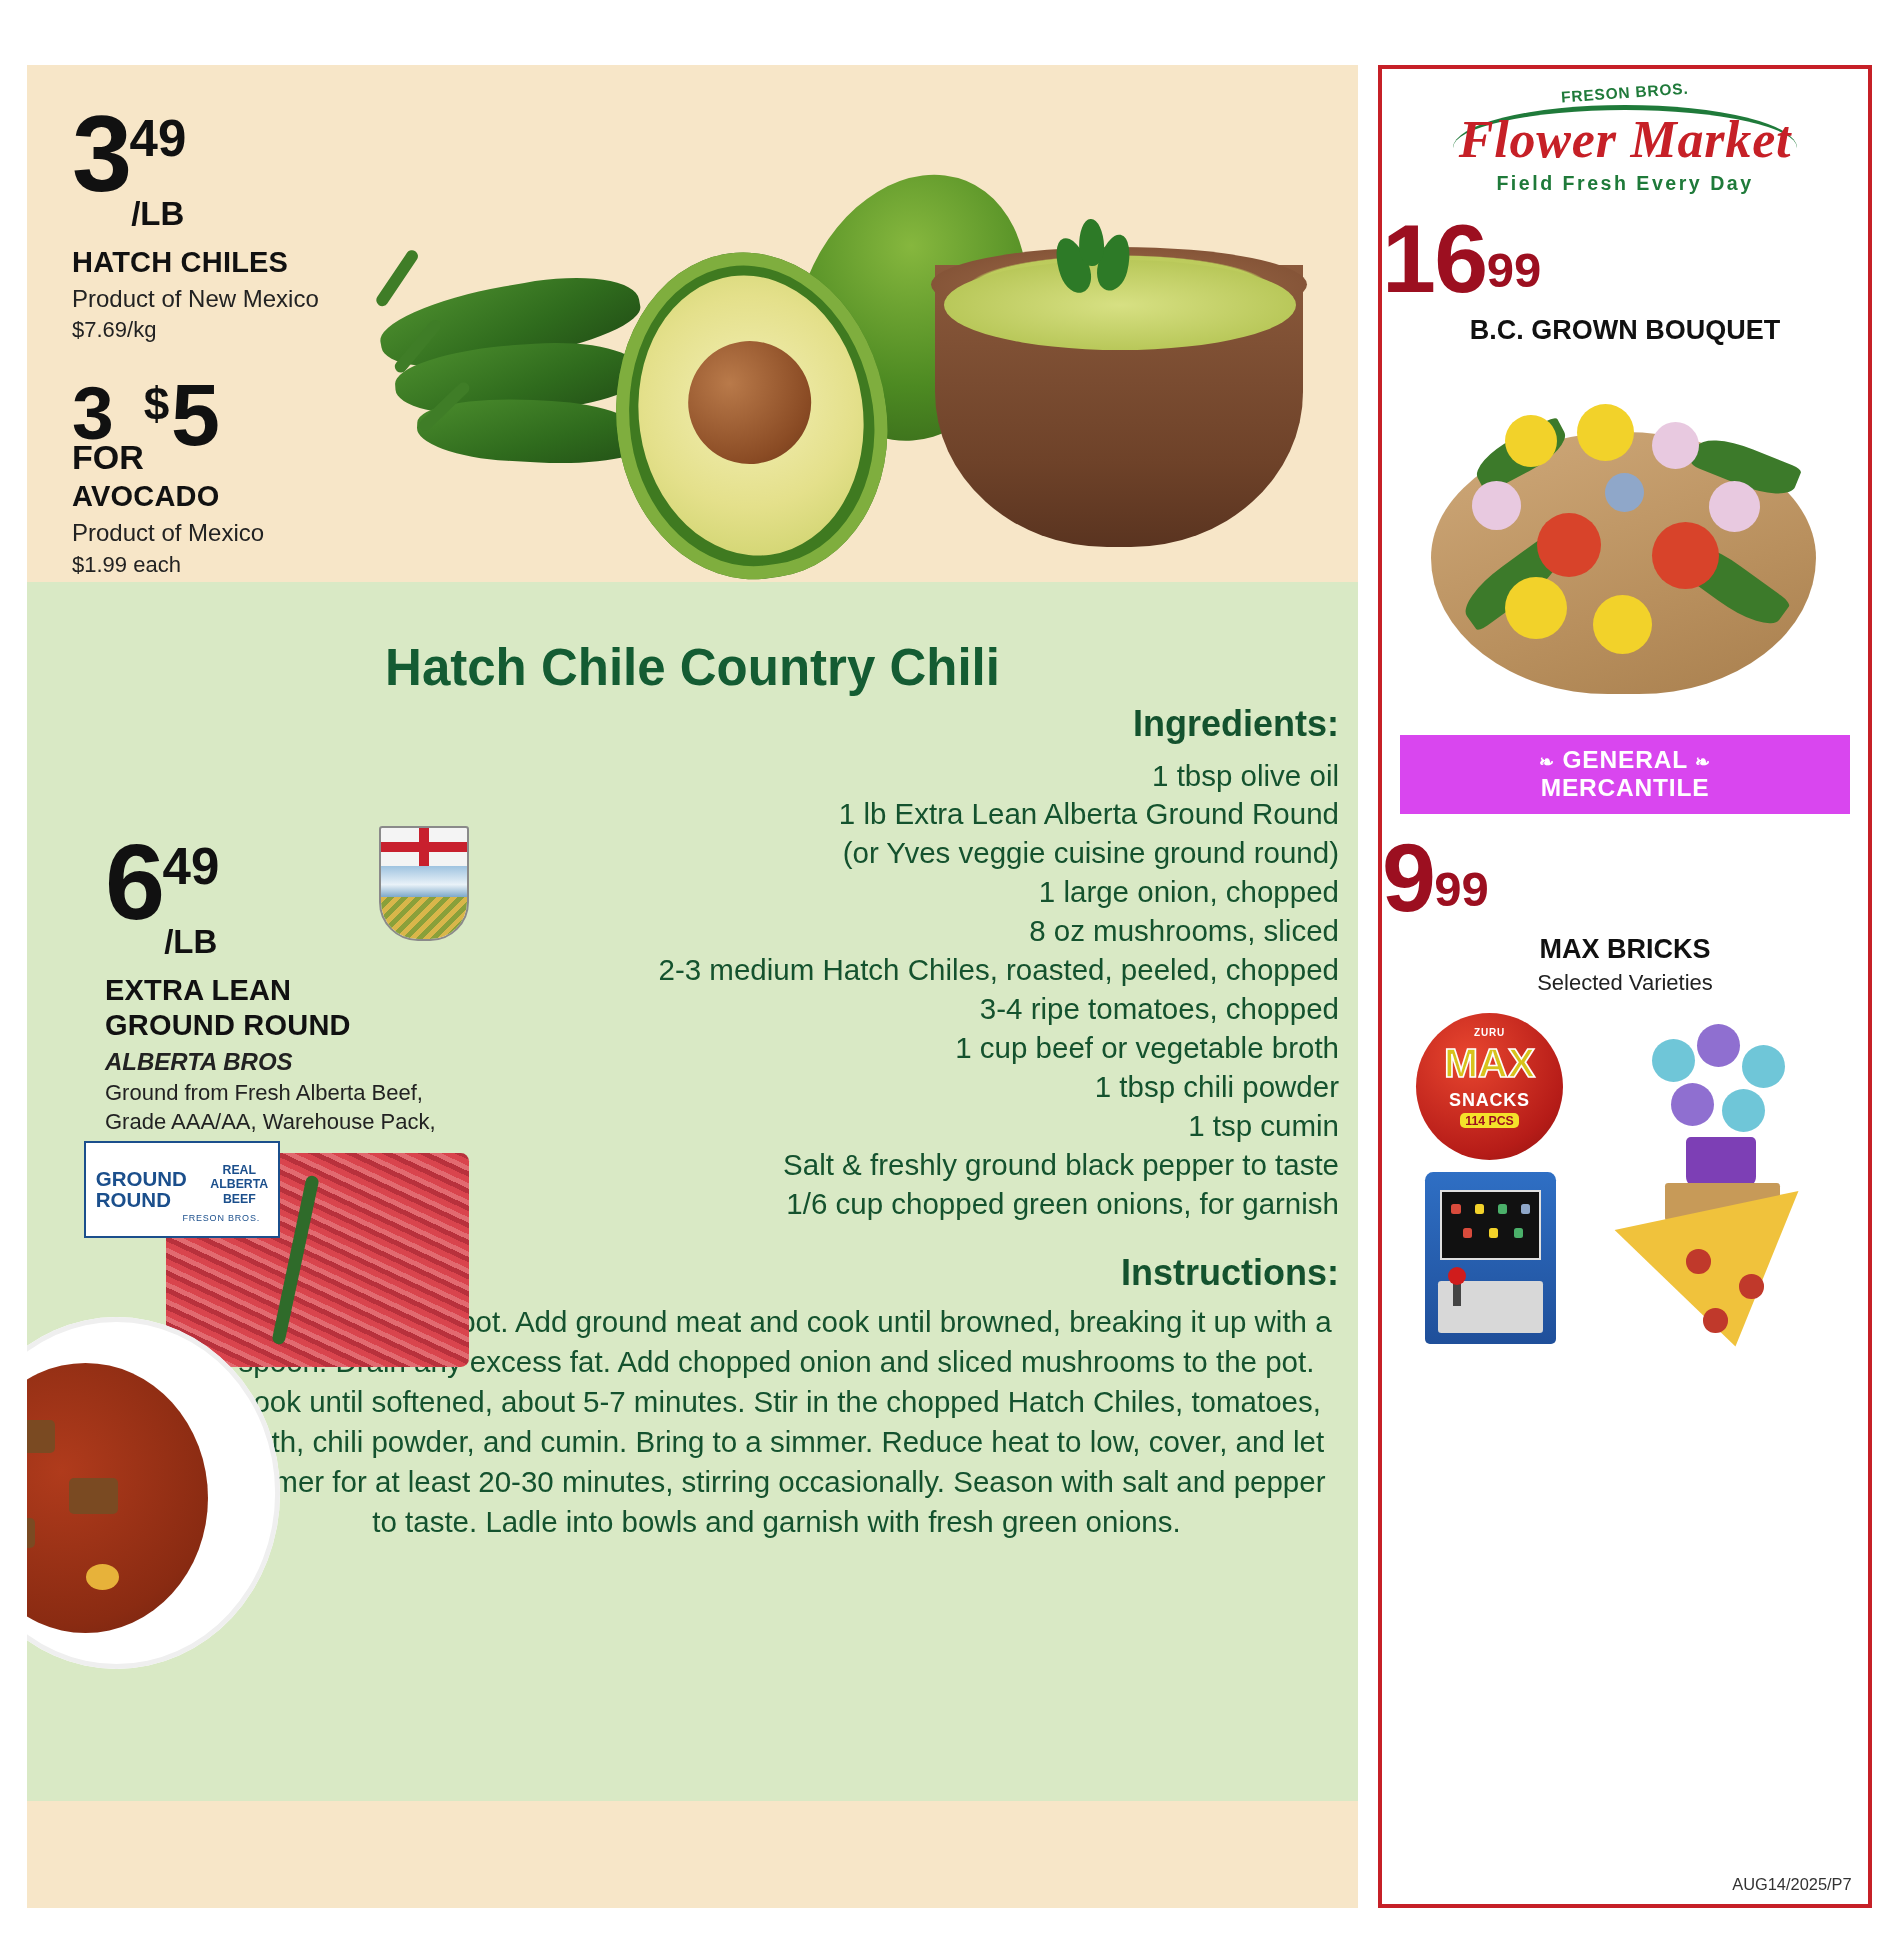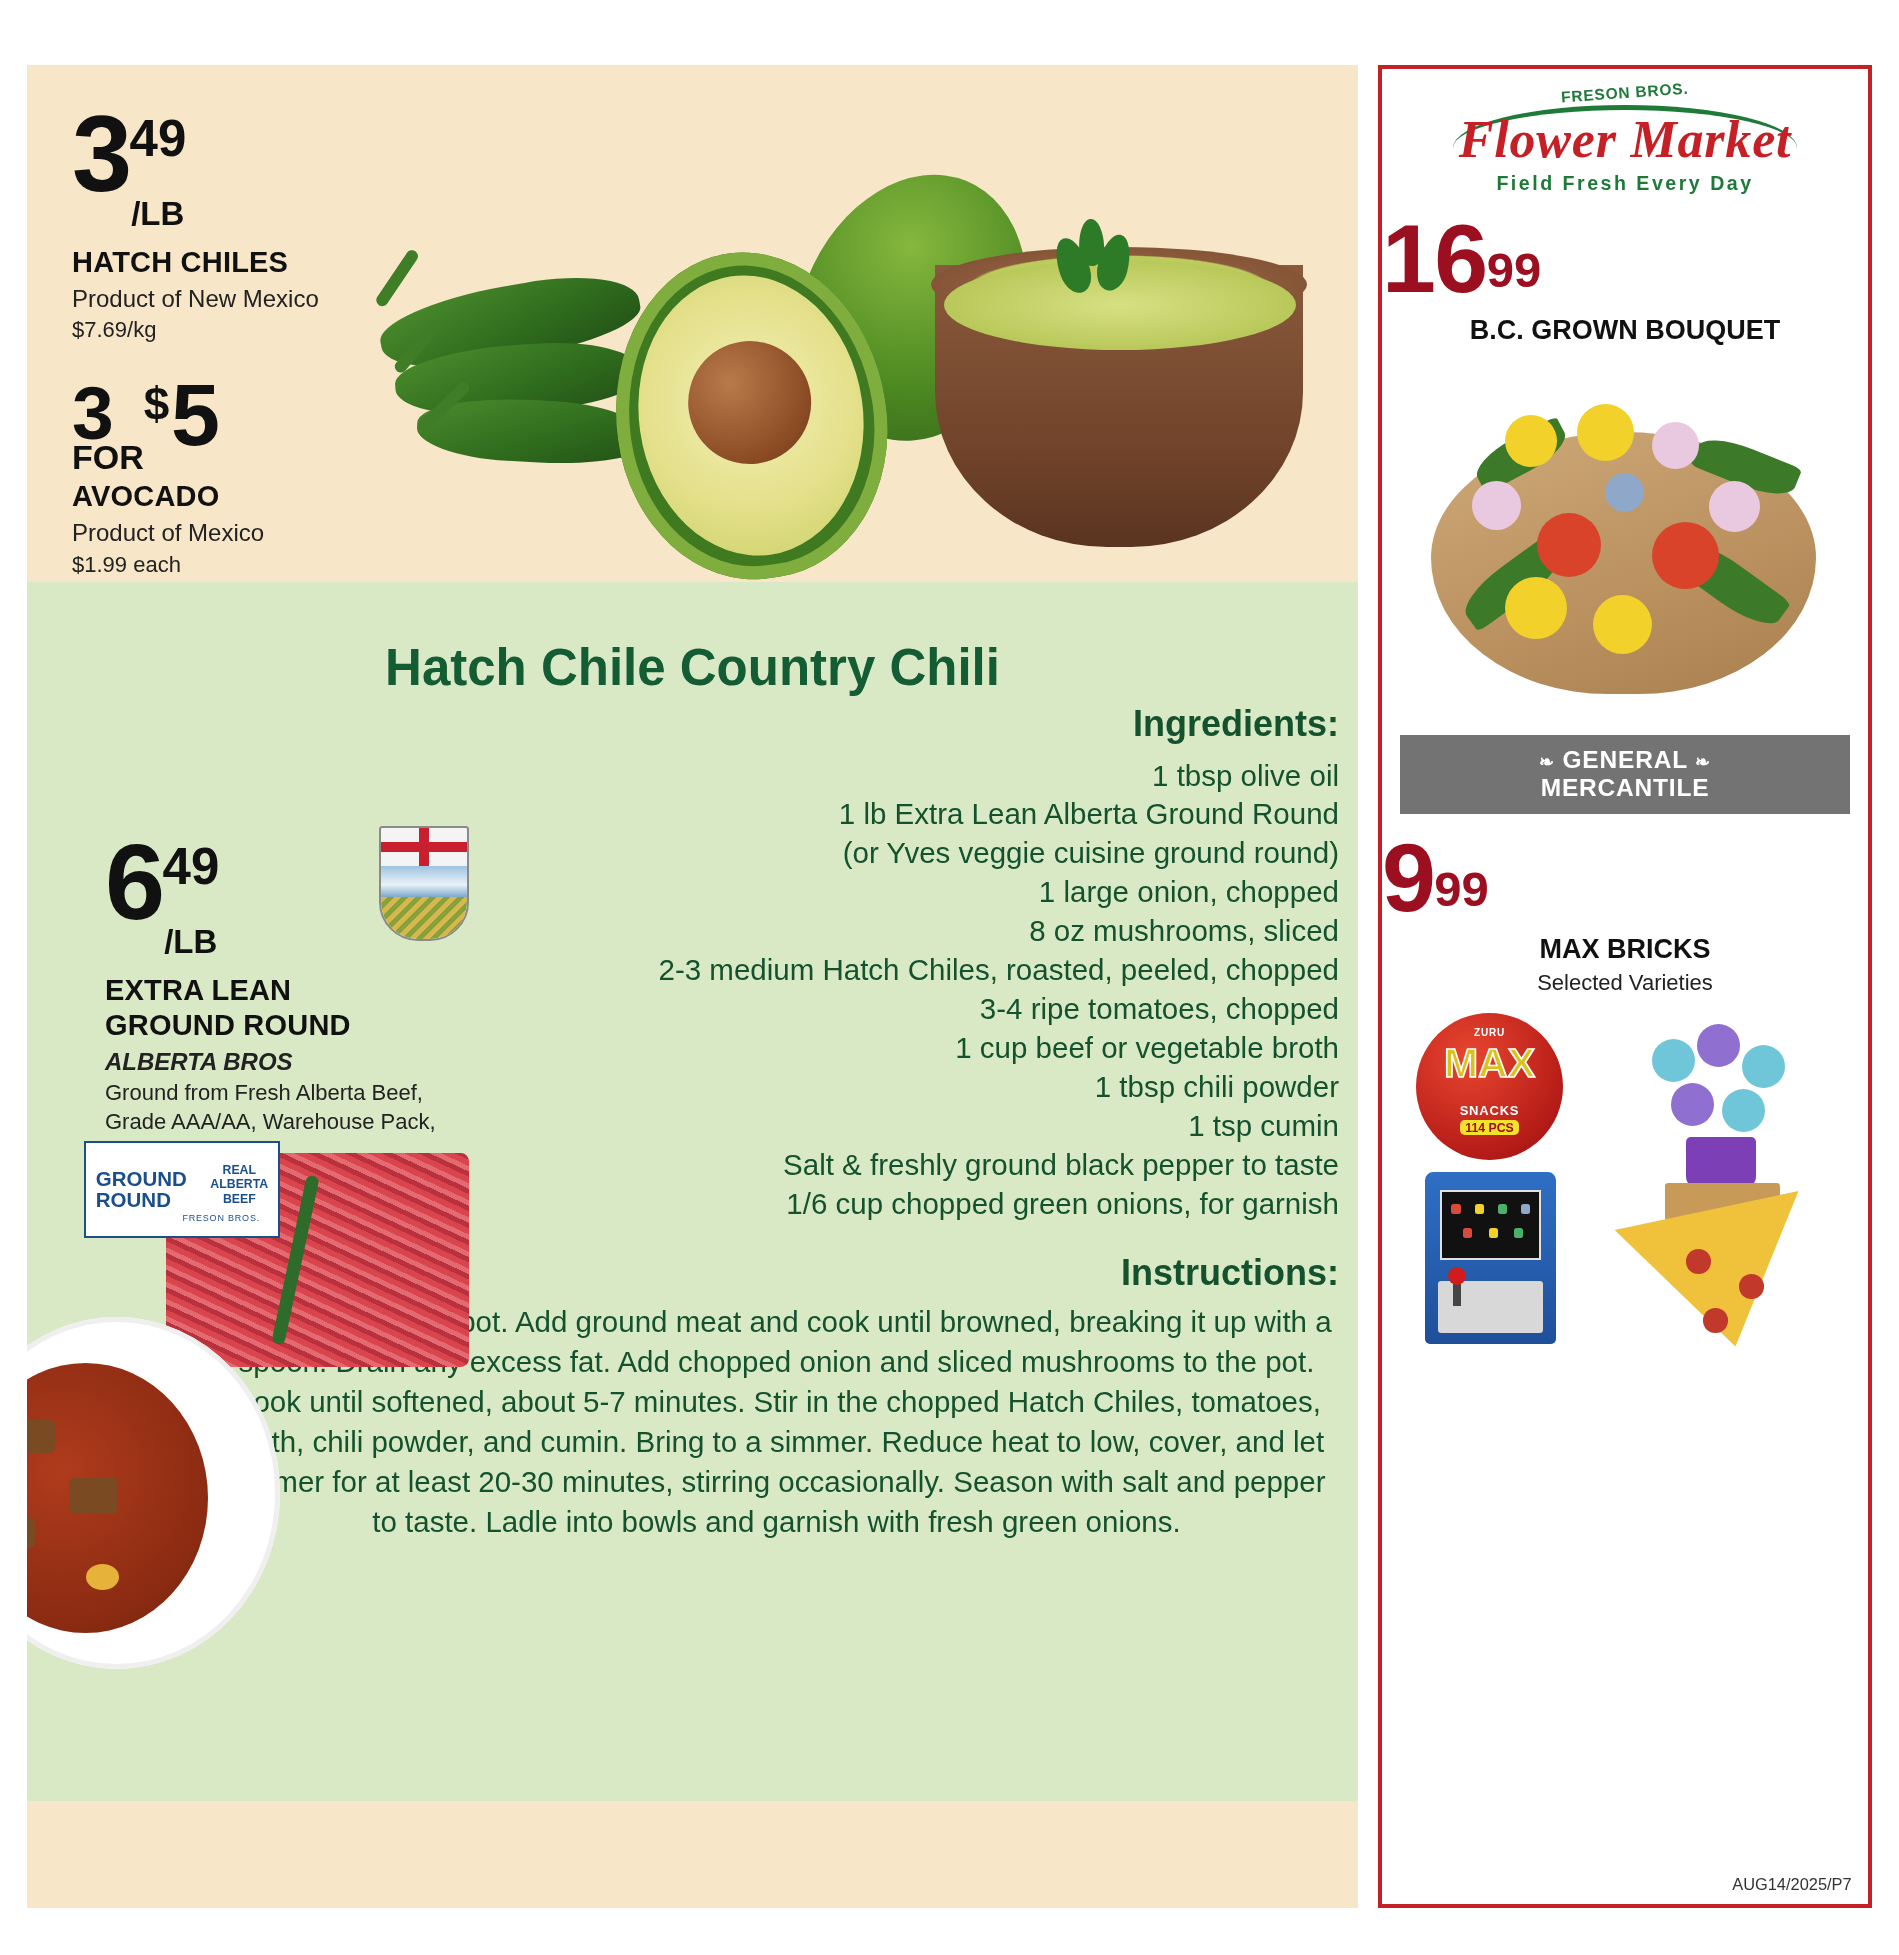--- a/index.html
+++ b/index.html
@@ -388,21 +388,21 @@
   }
   .fl { position: absolute; border-radius: 50%; }
   .leaf {
     position: absolute;
     background: #3c7a2a;
     border-radius: 50% 10% 50% 10%;
   }
 
   .gm-banner {
     margin: 33px 18px 17px;
-    background: #737373;
+    background: #d946ef;
     color: #ffffff;
     text-align: center;
     padding: 11.5px 4.9px 13px;
   }
   .gm-banner .t {
     font-size: 24.5px; font-weight: 800; letter-spacing: 0.8px; line-height: 1.12;
   }
   .gm-orn { font-size: 18px; }
 
   .toys { position: relative; width: 494px; height: 360px; margin-top: 8.2px; }
@@ -416,21 +416,21 @@
     text-align: center;
   }
   .max-ball .zuru {
     font-size: 10px; font-weight: 700; margin-top: 14.7px; letter-spacing: 0.8px;
   }
   .max-ball .max {
     font-size: 41px; font-weight: 900; line-height: 1; margin-top: 4.9px;
     -webkit-text-stroke: 1.6px #ffffff; color: #d8c21c;
   }
   .max-ball .snacks {
-    font-size: 13px; font-weight: 800; margin-top: 19px; letter-spacing: 0.8px;
+    font-size: 18px; font-weight: 800; margin-top: 6px; letter-spacing: 0.8px;
   }
   .max-ball .pcs {
     display: inline-block; margin-top: 1.6px;
     background: #f4e12a; color: #9c0f20;
     font-size: 12.3px; font-weight: 800;
     border-radius: 4.9px; padding: 0.8px 5.7px;
   }
   .arcade {
     position: absolute;
     left: 43px; top: 168px;

